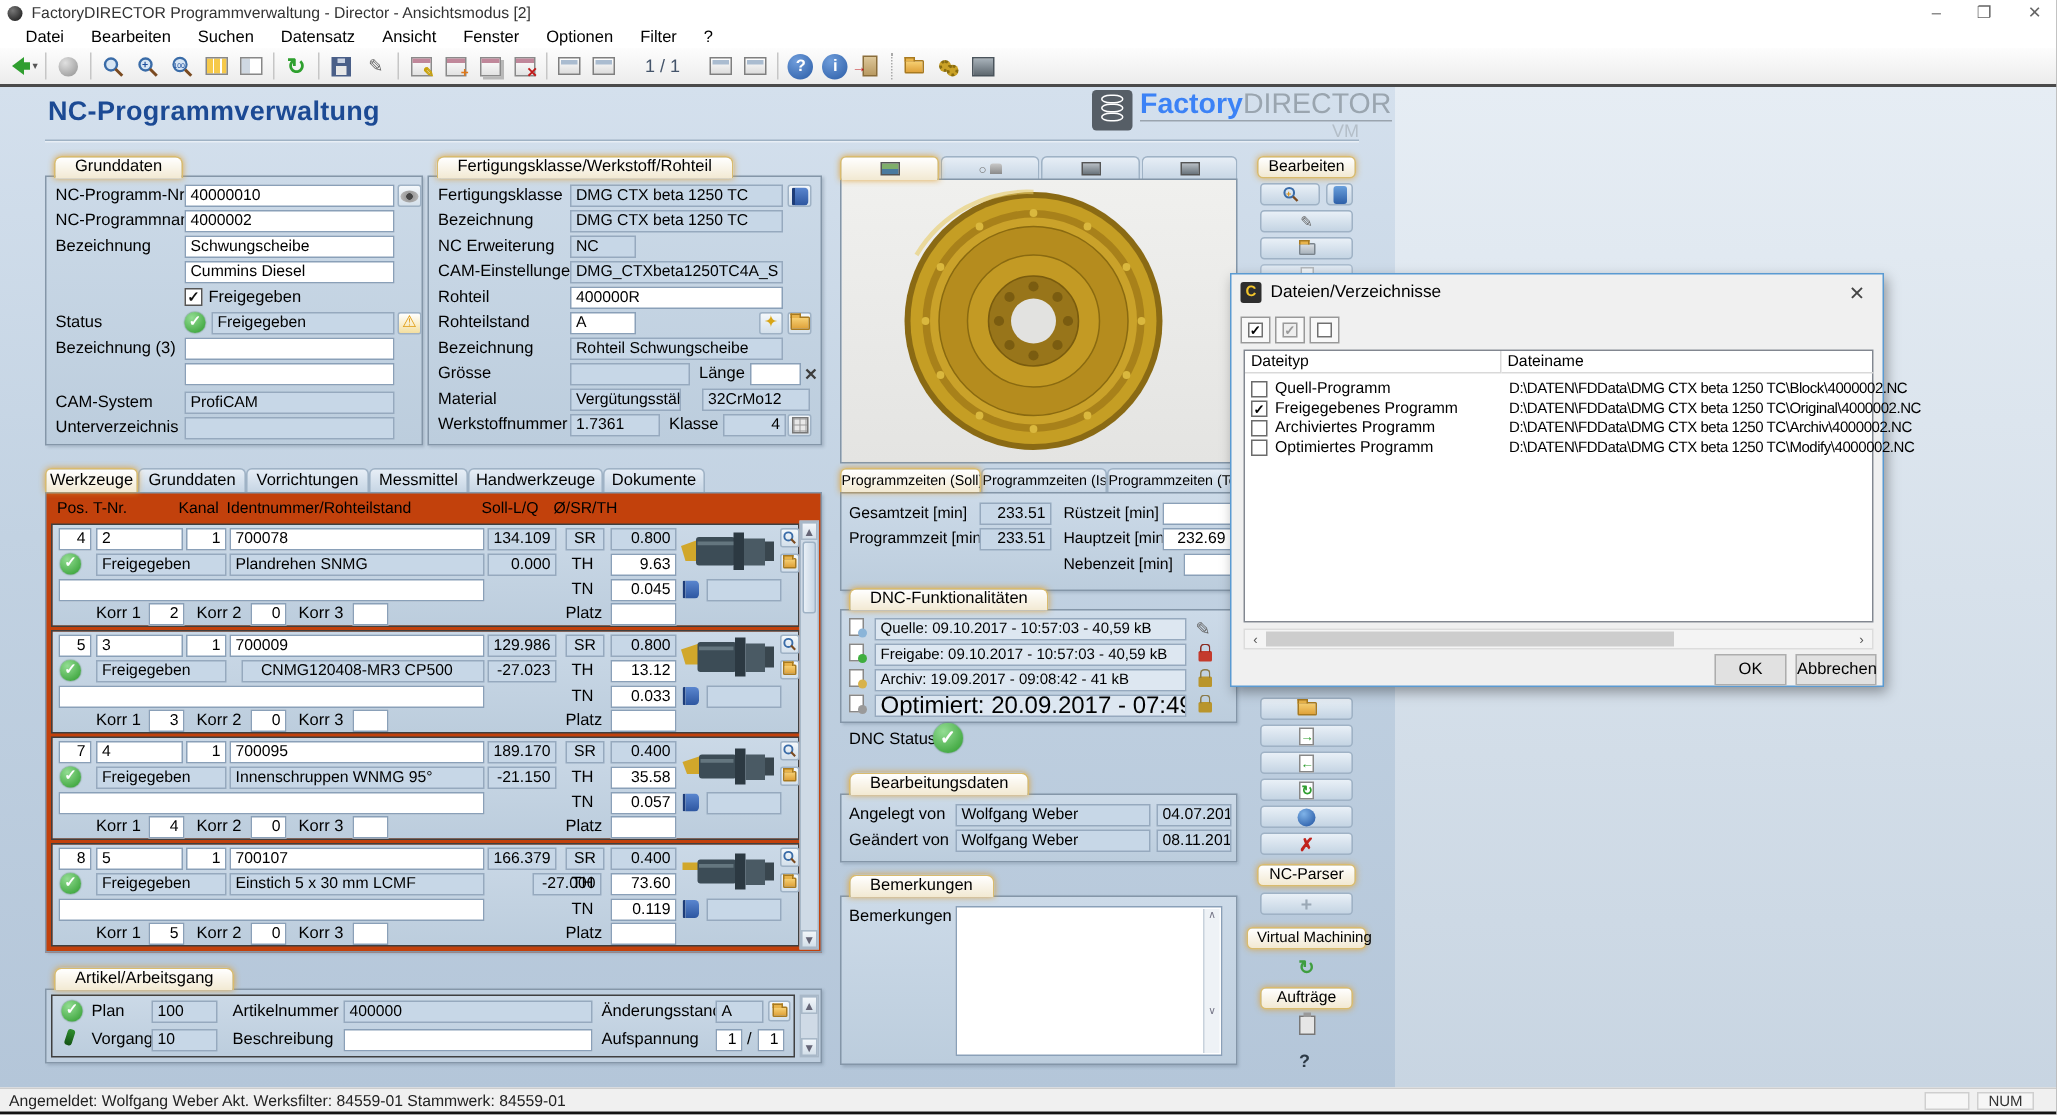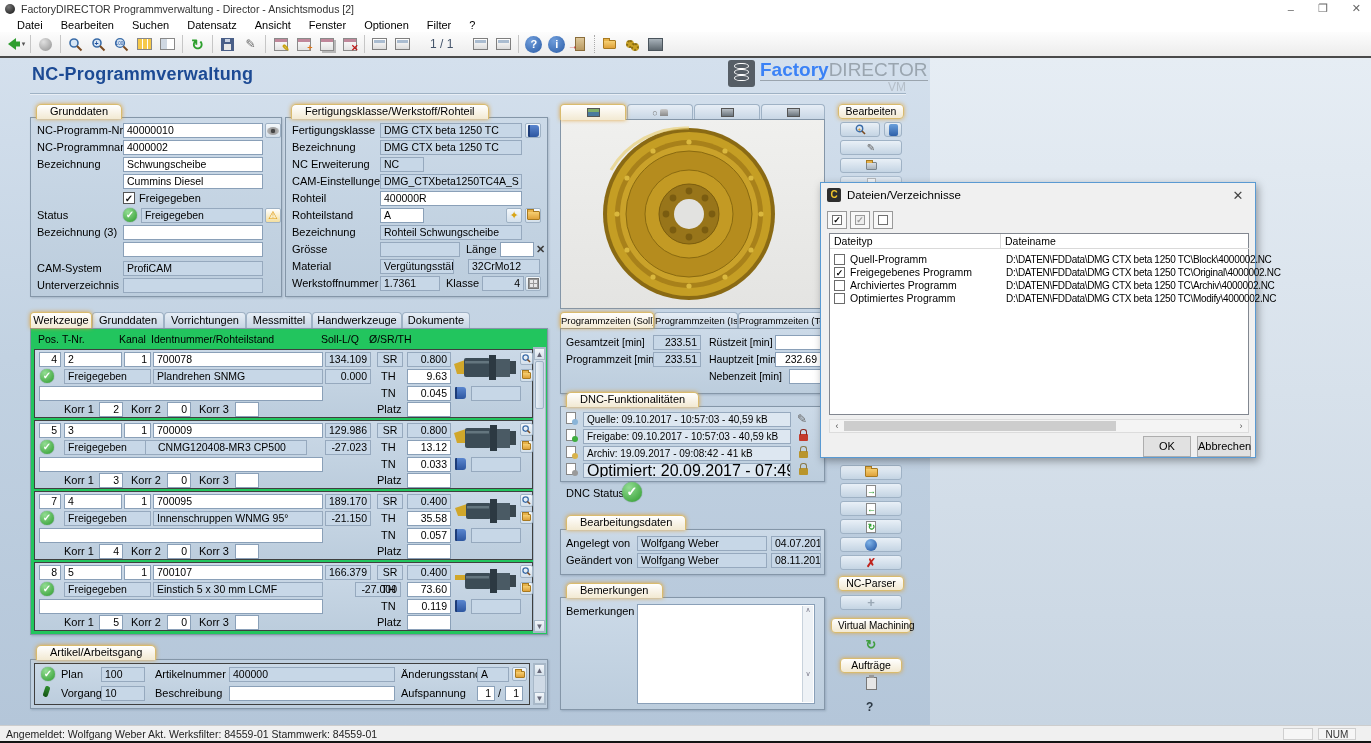--- a/index.html
+++ b/index.html
@@ -348,21 +348,21 @@
       </span>
   </div>
 
   <div class="a tab act" style="left:30px;top:312px;width:62px;">Werkzeuge</div>
   <div class="a tab" style="left:92px;top:312px;width:72px;">Grunddaten</div>
   <div class="a tab" style="left:164px;top:312px;width:82px;">Vorrichtungen</div>
   <div class="a tab" style="left:246px;top:312px;width:66px;">Messmittel</div>
   <div class="a tab" style="left:312px;top:312px;width:90px;">Handwerkzeuge</div>
   <div class="a tab" style="left:402px;top:312px;width:68px;">Dokumente</div>
 
-  <div class="panel" style="left:30px;top:328px;width:518px;height:307px;background:#22c55e;">
+  <div class="panel" style="left:30px;top:328px;width:518px;height:307px;background:#c2410c;">
     <span class="thead" style="left:7px;top:3px;">Pos.</span>
     <span class="thead" style="left:31px;top:3px;">T-Nr.</span>
     <span class="thead" style="left:88px;top:3px;">Kanal</span>
     <span class="thead" style="left:120px;top:3px;">Identnummer/Rohteilstand</span>
     <span class="thead" style="left:290px;top:3px;">Soll-L/Q</span>
     <span class="thead" style="left:338px;top:3px;">Ø/SR/TH</span>
 
     <div class="tblk" style="top:20px;">
       <span class="inp num" style="left:4px;top:2px;width:22px;">4</span>
       <span class="inp" style="left:29px;top:2px;width:58px;">2</span>
@@ -412,21 +412,21 @@
     <div class="tblk" style="top:91px;">
       <span class="inp num" style="left:4px;top:2px;width:22px;">5</span>
       <span class="inp" style="left:29px;top:2px;width:58px;">3</span>
       <span class="inp num" style="left:89px;top:2px;width:27px;">1</span>
       <span class="inp" style="left:118px;top:2px;width:170px;">700009</span>
       <span class="ro num" style="left:290px;top:2px;width:46px;">129.986</span>
       <span class="ro" style="left:342px;top:2px;width:26px;text-align:center;">SR</span>
       <span class="ro num" style="left:372px;top:2px;width:44px;">0.800</span>
       <span class="chk" style="position:absolute;left:5px;top:19px;"></span>
       <span class="ro" style="left:29px;top:19px;width:87px;">Freigegeben</span>
-      <span class="ro" style="left:110px;top:19px;width:162px;padding-left:12px;">CNMG120408-MR3 CP500</span>
+      <span class="ro" style="left:126px;top:19px;width:162px;padding-left:12px;">CNMG120408-MR3 CP500</span>
       <span class="ro num" style="left:290px;top:19px;width:46px;">-27.023</span>
       <span class="lbl" style="left:346px;top:19px;">TH</span>
       <span class="inp num" style="left:372px;top:19px;width:44px;">13.12</span>
       <span class="inp" style="left:4px;top:36px;width:284px;"></span>
       <span class="lbl" style="left:346px;top:36px;">TN</span>
       <span class="inp num" style="left:372px;top:36px;width:44px;">0.033</span>
       <span class="book" style="position:absolute;left:420px;top:37px;"></span>
       <span class="ro" style="left:436px;top:36px;width:50px;"></span>
       <span class="lbl" style="left:29px;top:52px;">Korr 1</span>
       <span class="inp num" style="left:64px;top:52px;width:24px;">3</span>

